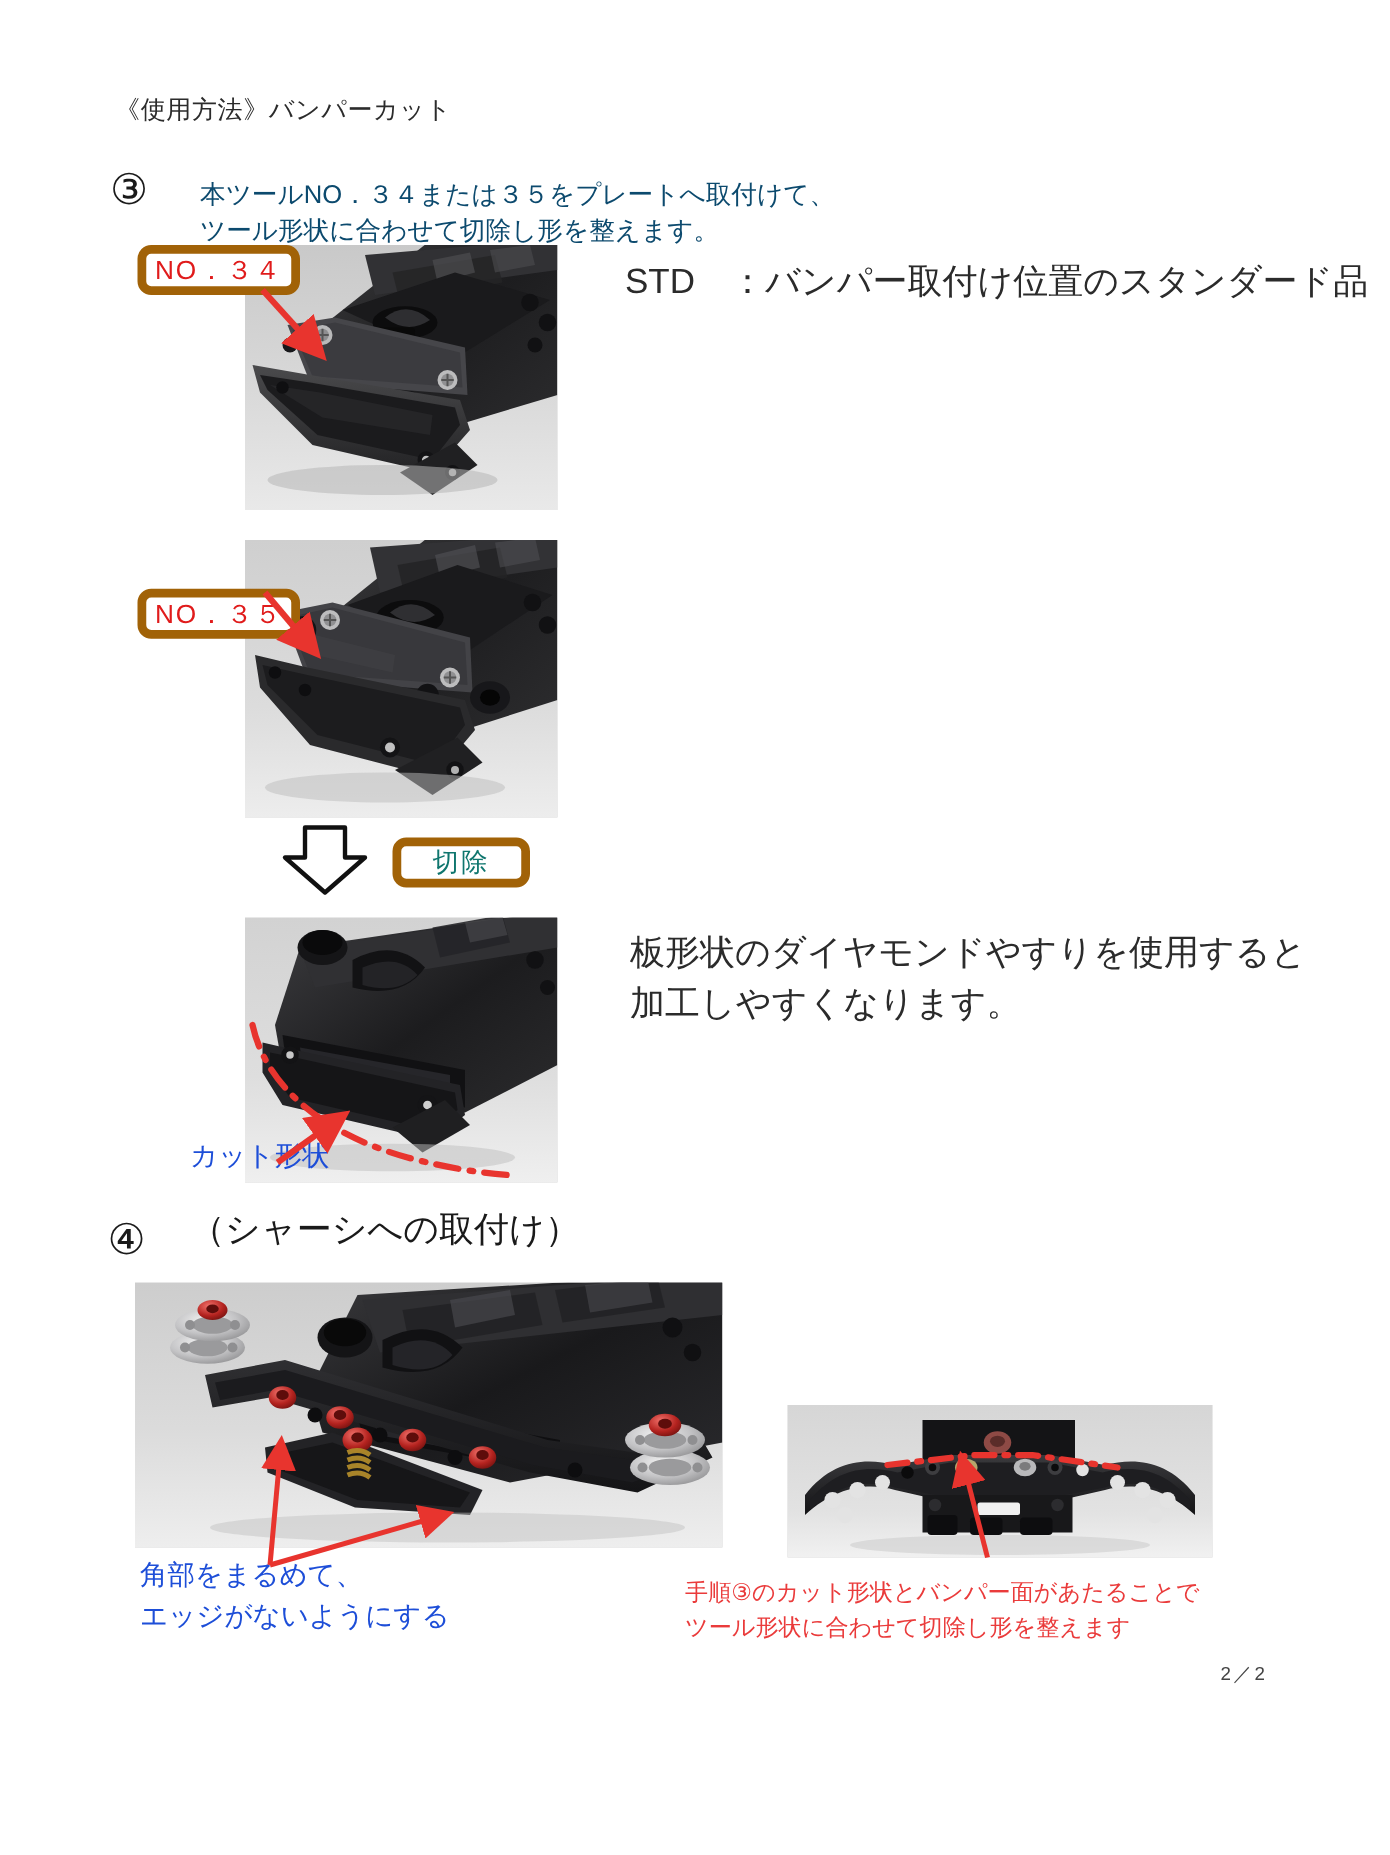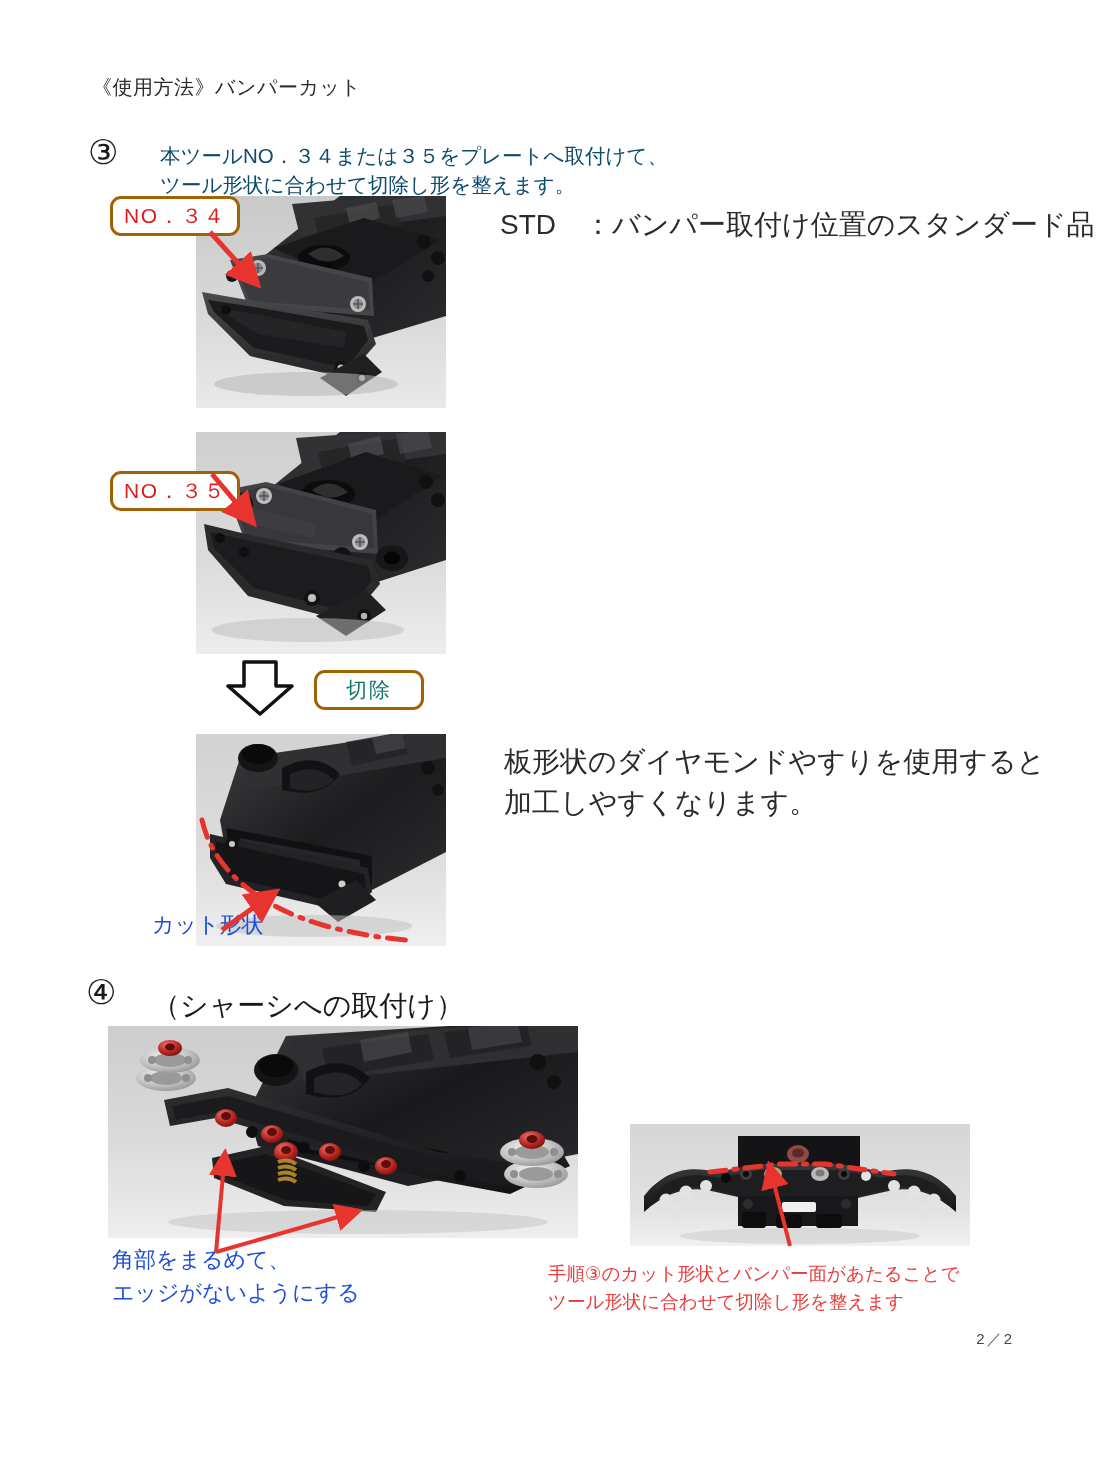--- a/index.html
+++ b/index.html
@@ -39,21 +39,21 @@
     position: absolute;
     font-size: 20.5px;
     line-height: 1.42;
     color: #0c4a6e;
     white-space: pre-line;
   }
 
   .step4-title {
     position: absolute;
     left: 152px;
-    top: 992px;
+    top: 970px;
     font-size: 28px;
     line-height: 1;
     color: #1a1a1a;
     white-space: nowrap;
   }
 
   .side-note {
     position: absolute;
     font-size: 28px;
     line-height: 1.45;
@@ -86,21 +86,21 @@
     color: #444;
   }
 
   
   .tag-box {
     position: absolute;
     display: flex;
     align-items: center;
     justify-content: center;
     background: #ffffff;
-    border: 3px solid #a16207;
+    border: 7px solid #a16207;
     border-radius: 11px;
     box-sizing: border-box;
     font-size: 21px;
     letter-spacing: 1.5px;
     z-index: 6;
   }
   .tag-red { color: #e01b1b; }
   .tag-black { color: #0f766e; font-size: 21px; letter-spacing: 2px; }
 
   

